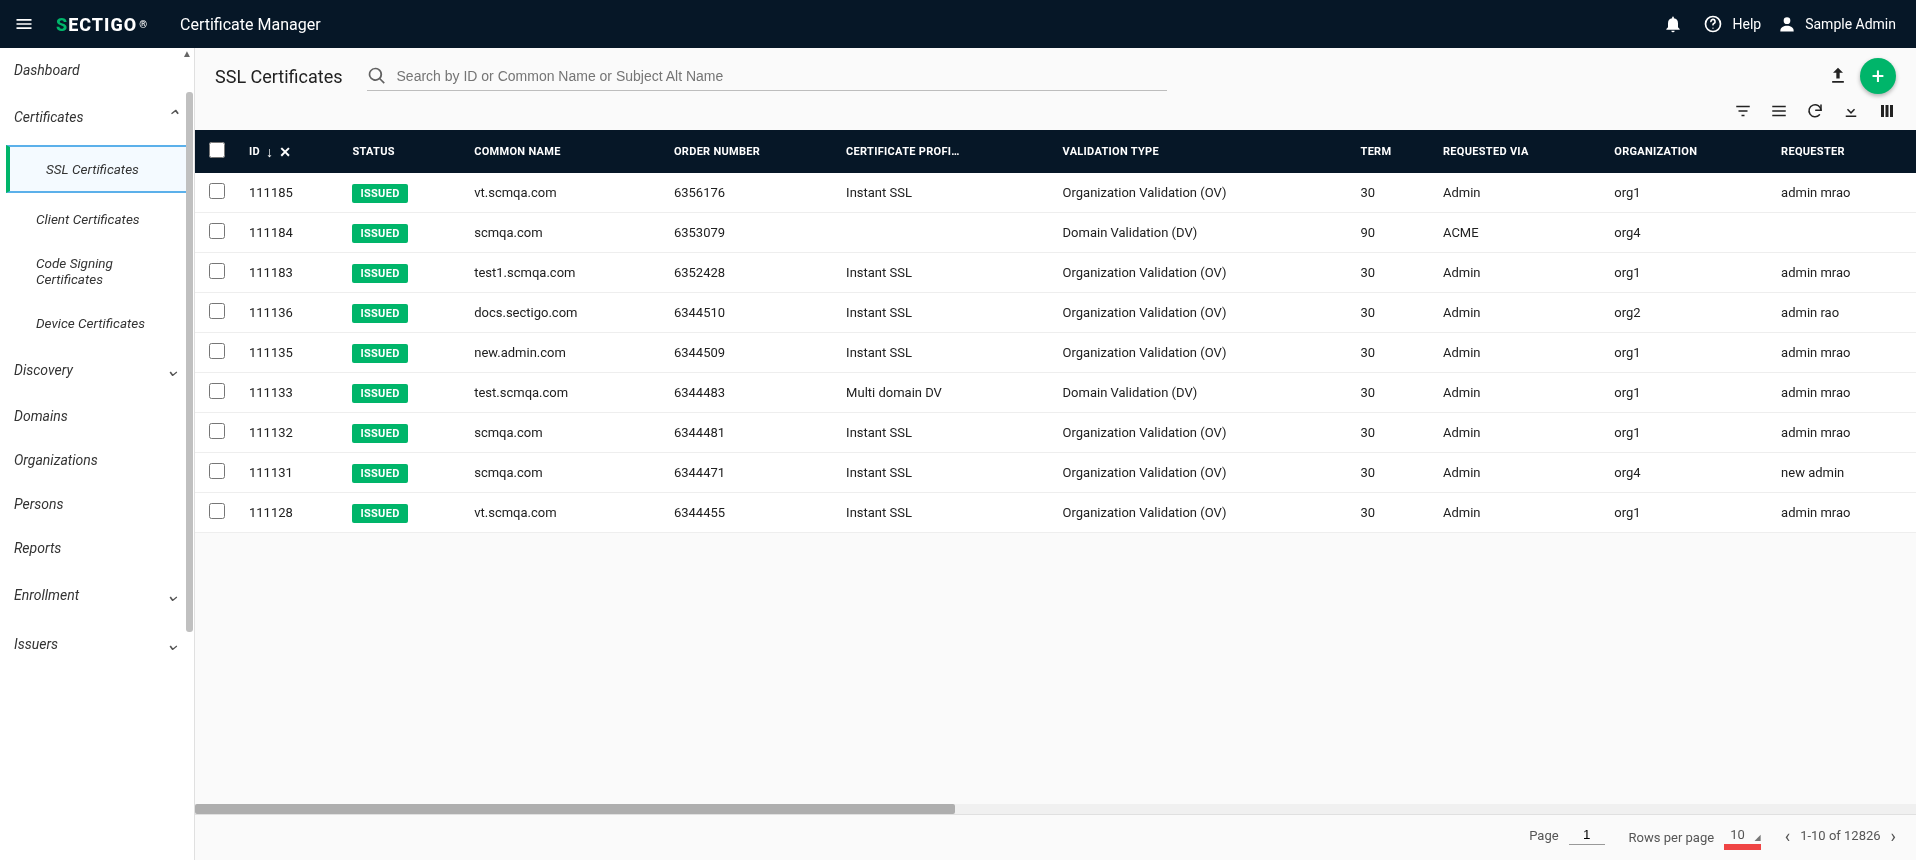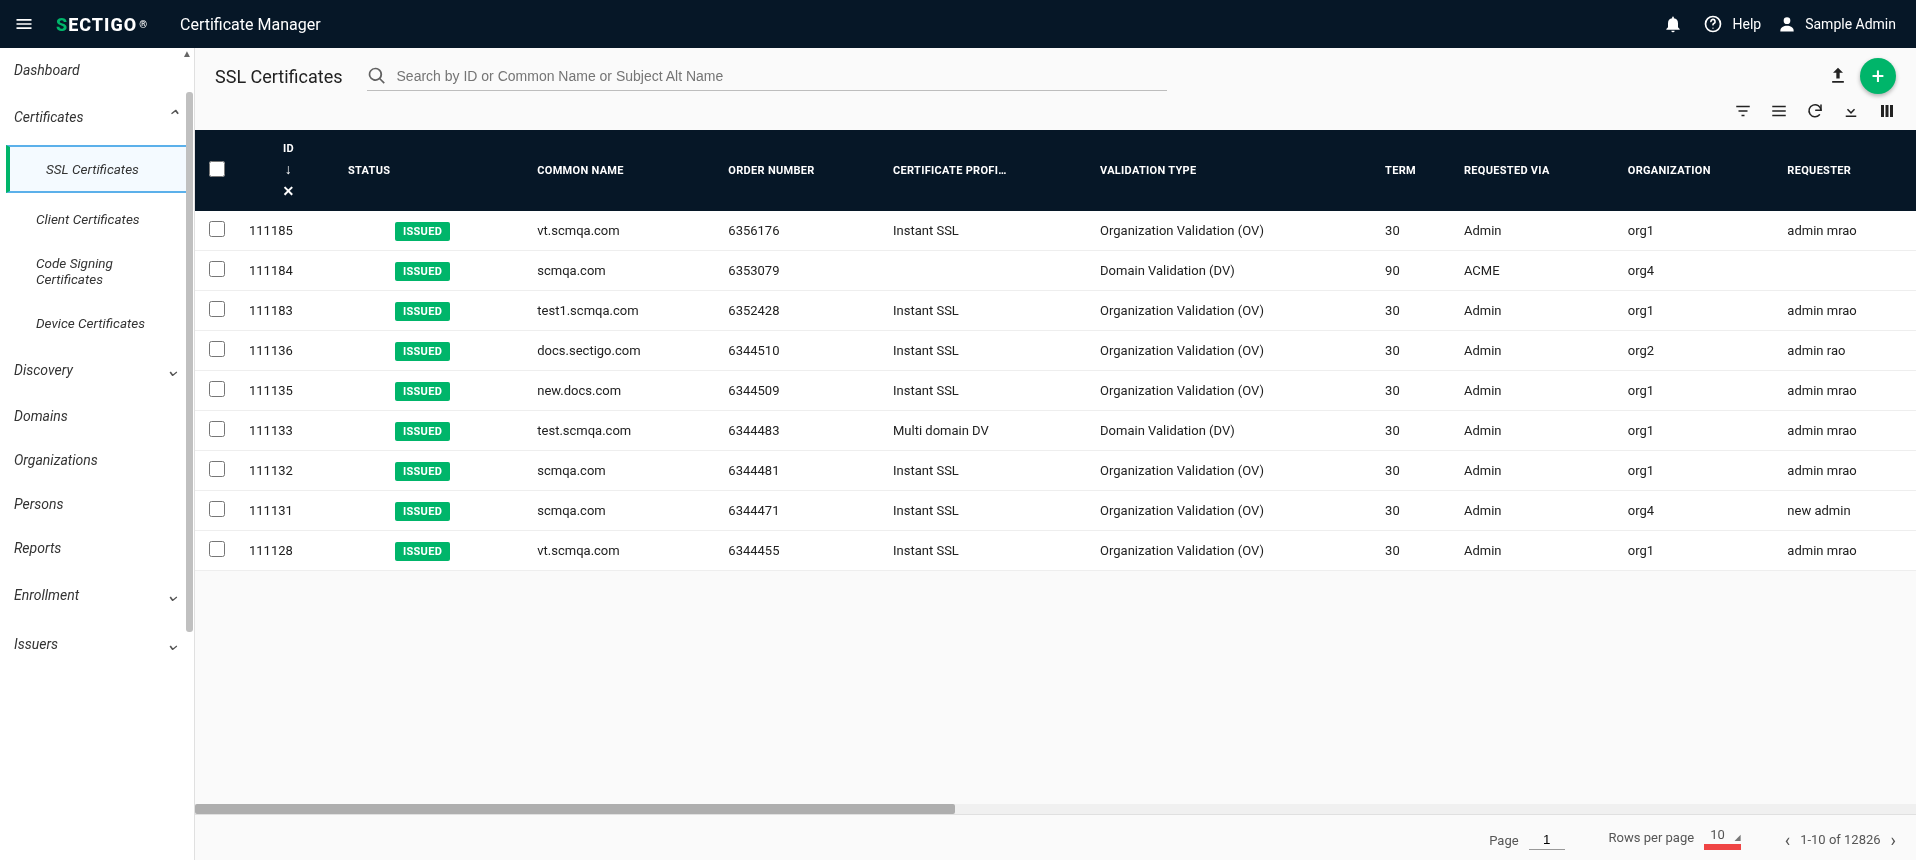--- a/index.html
+++ b/index.html
@@ -33,30 +33,30 @@
   .toolbar1 .right-ic{ margin-left:auto; display:flex; align-items:center; gap:12px;}
   .fab{ width:36px; height:36px; border-radius:50%; background:#00b56a; color:#fff; display:flex; align-items:center; justify-content:center; font-size:22px; cursor:pointer; box-shadow:0 2px 4px rgba(0,0,0,.3);}
   .upload-ic{ color:#333; cursor:pointer;}
   .toolbar2{ display:flex; justify-content:flex-end; gap:18px; padding:6px 20px 10px 20px; color:#333;}
   .toolbar2 span{cursor:pointer;}
   
   .table-wrap{ overflow:auto; flex:1; }
   table{ border-collapse:collapse; width:100%; min-width:1560px; background:#fff;}
   thead th{ background:#061727; color:#fff; font-size:11px; font-weight:700; text-align:left; padding:12px 10px; letter-spacing:.3px; text-transform:uppercase; white-space:nowrap;}
   thead th.chk{ width:44px; text-align:center;}
-  thead .th-id{ display:flex; align-items:center; gap:6px;flex-direction:column;}
+  thead .th-id{ display:flex; align-items:center; gap:6px;}
   thead .sort-ic{ font-size:14px; }
   tbody td{ padding:10px 10px; border-bottom:1px solid #eee; font-size:13px; color:#212121; white-space:nowrap;}
   tbody td.chk{ text-align:center;}
   input[type=checkbox]{ width:16px; height:16px; accent-color:#555;}
-  .badge{ background:#00b56a; color:#fff; font-size:11px; font-weight:700; padding:3px 8px; border-radius:2px; letter-spacing:.3px;margin-left:47px;}
+  .badge{ background:#00b56a; color:#fff; font-size:11px; font-weight:700; padding:3px 8px; border-radius:2px; letter-spacing:.3px;}
   .hscroll{ height:10px; background:#f0f0f0; position:relative; margin-top:2px;}
   .hscroll .thumb{ position:absolute; left:0; top:0; height:10px; width:760px; background:#aeaeae; border-radius:2px;}
   
-  .pager{ display:flex; justify-content:flex-end; align-items:flex-end; gap:44px; padding:10px 20px; color:#555; font-size:13px; border-top:1px solid #e0e0e0; background:#fafafa;}
+  .pager{ display:flex; justify-content:flex-end; align-items:flex-start; gap:24px; padding:10px 20px; color:#555; font-size:13px; border-top:1px solid #e0e0e0; background:#fafafa;}
   .pager .grp{display:flex; align-items:center; gap:10px;}
   .pager .pginput{ width:36px; border:none; border-bottom:1px solid #999; background:transparent; text-align:center; padding:2px;}
   .pager .rpp-val{ border-bottom:6px solid #ef4444; padding:2px 16px 2px 6px; position:relative;}
   .pager .rpp-val:after{content:"◢"; font-size:8px; color:#777; position:absolute; right:0; bottom:2px;}
   .pager .nav{ cursor:pointer; font-size:18px; color:#555;}
   svg{display:block;}
 </style>
 </head>
 <body>
 
@@ -271,21 +271,21 @@
               <td>Organization Validation (OV)</td>
               <td>30</td>
               <td>Admin</td>
               <td>org2</td>
               <td>admin rao</td>
             </tr>
             <tr>
               <td class="chk"><input type="checkbox" style=""></td>
               <td>111135</td>
               <td><span class="badge">ISSUED</span></td>
-              <td>new.docs.com</td>
+              <td>new.admin.com</td>
               <td>6344509</td>
               <td>Instant SSL</td>
               <td>Organization Validation (OV)</td>
               <td>30</td>
               <td>Admin</td>
               <td>org1</td>
               <td>admin mrao</td>
             </tr>
             <tr>
               <td class="chk"><input type="checkbox" style=""></td>

